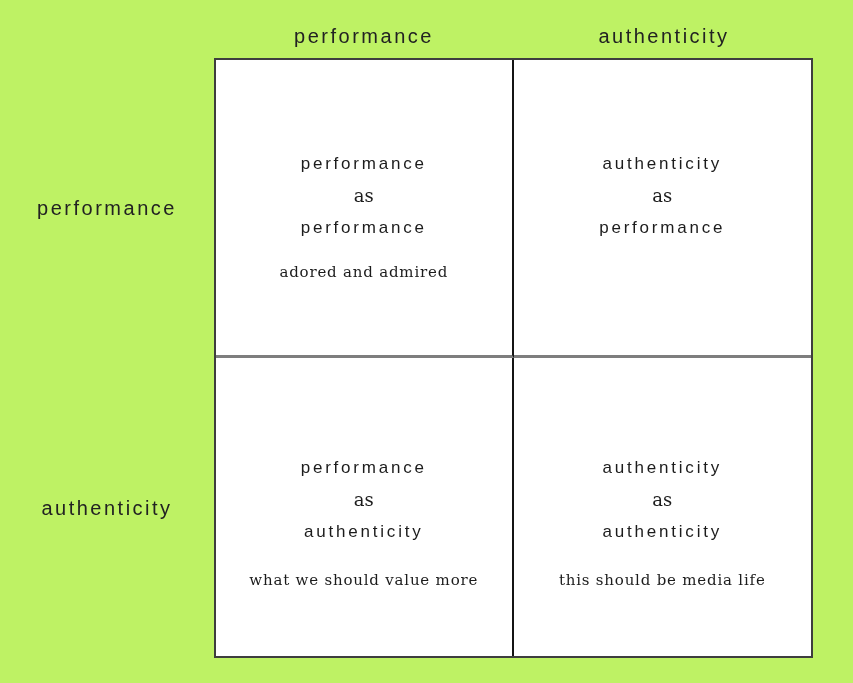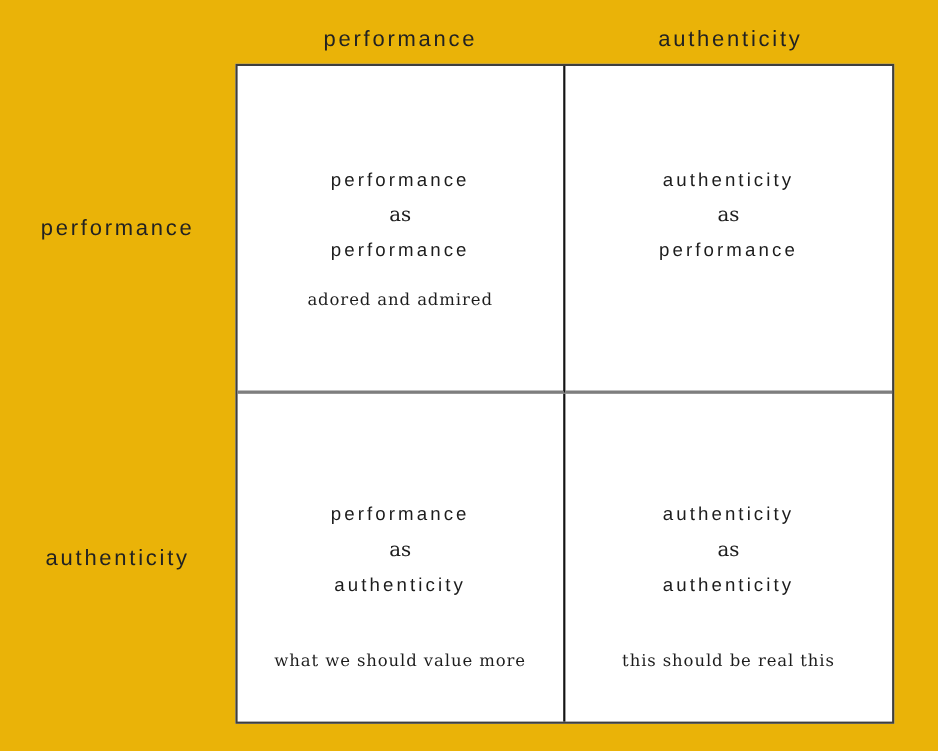--- a/index.html
+++ b/index.html
@@ -1,21 +1,21 @@
 <!DOCTYPE html>
 <html><head>
 <meta charset="utf-8">
 <style>
   html, body { margin: 0; padding: 0; background: #ffffff; }
 
   .canvas {
     position: relative;
     width: 853px;
     height: 683px;
-    background: #eab308;
+    background: #bef264;
     font-family: "Liberation Sans", sans-serif;
     color: #1c1c1c;
     overflow: hidden;
   }
 
   
   .col-header {
     position: absolute;
     top: 20px;
     height: 32px;
@@ -91,21 +91,21 @@
   }
   .caption {
     font-family: "DejaVu Serif", serif;
     font-size: 15px;
     letter-spacing: 0.8px;
     line-height: 21px;
     max-width: 232px;
     color: #1c1c1c;
   }
   .row-top    .caption { margin-top: 24px; }
-  .row-bottom .caption { margin-top: 48px; }
+  .row-bottom .caption { margin-top: 28px; }
 </style>
 </head>
 <body>
 
 <div class="canvas">
 
   <div class="col-header c1">performance</div>
   <div class="col-header c2">authenticity</div>
 
   <div class="row-header r1">performance</div>
@@ -130,17 +130,17 @@
       <div class="word">performance</div>
       <div class="as">as</div>
       <div class="word">authenticity</div>
       <div class="caption">what we should value more</div>
     </div>
 
     <div class="cell br row-bottom">
       <div class="word">authenticity</div>
       <div class="as">as</div>
       <div class="word">authenticity</div>
-      <div class="caption">this should be real this</div>
+      <div class="caption">this should be media life</div>
     </div>
 
   </div>
 </div>
 
 </body></html>

